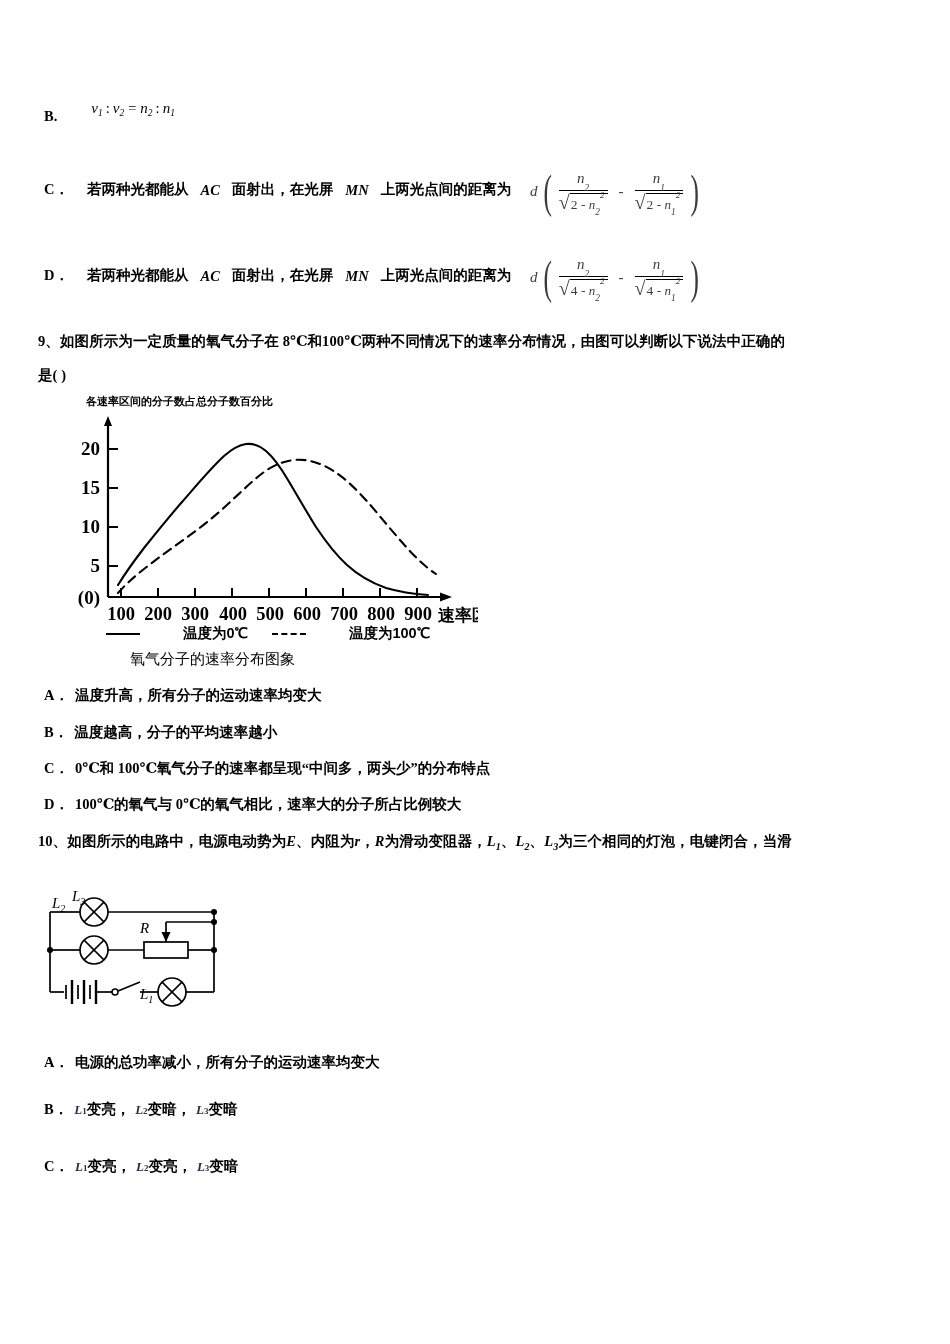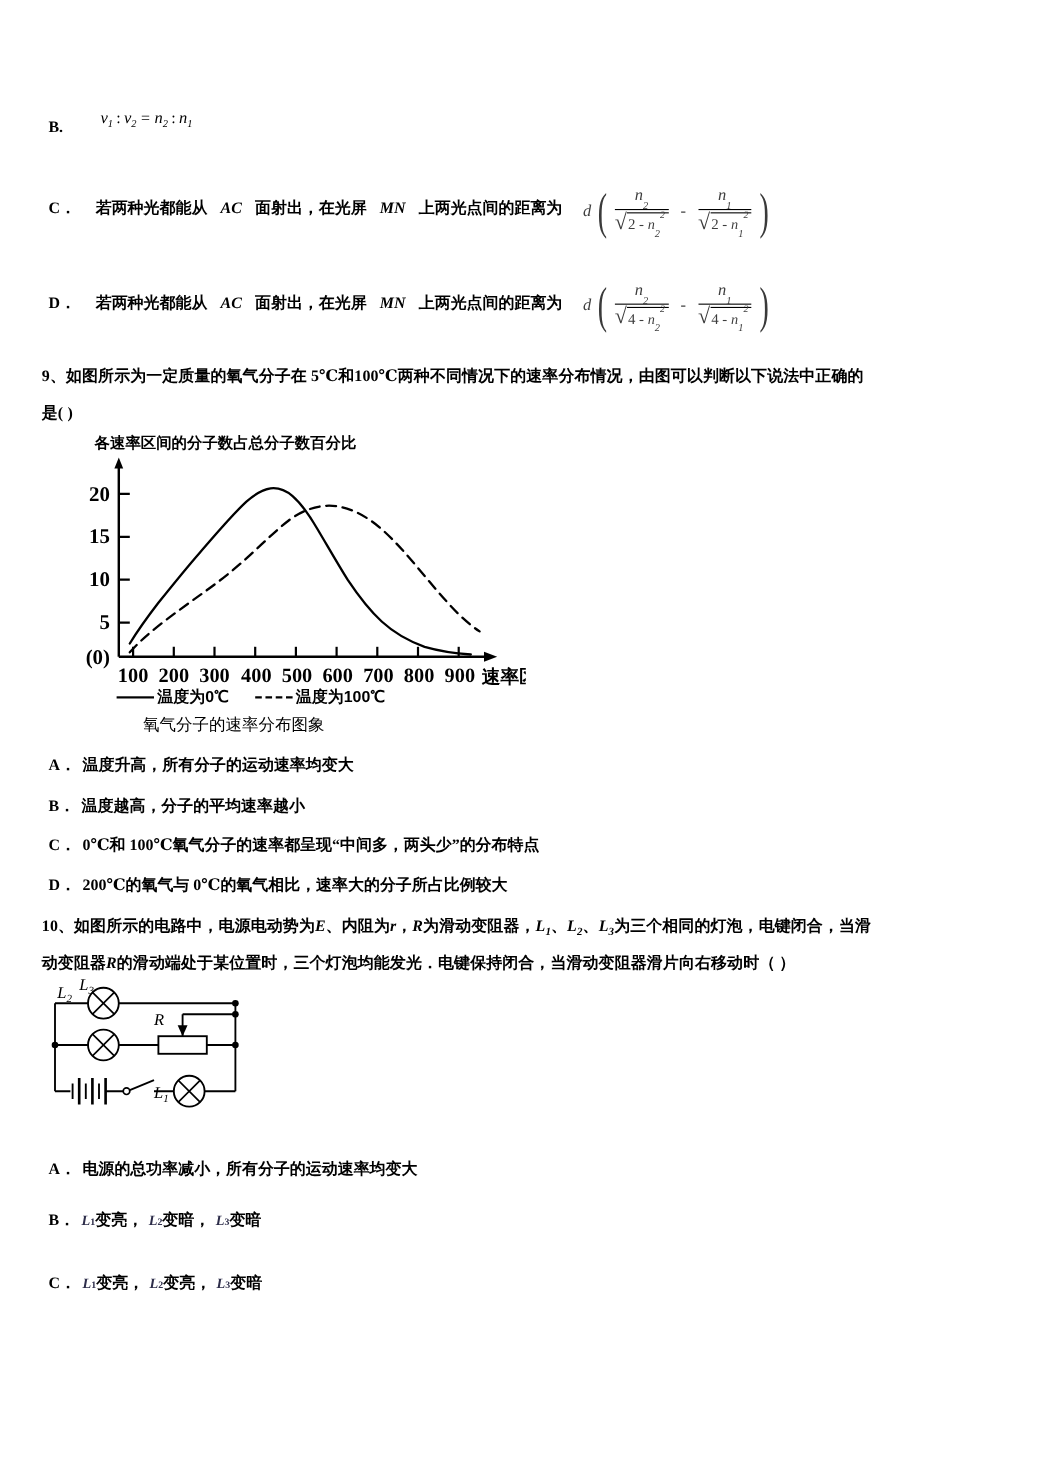--- a/index.html
+++ b/index.html
@@ -55,36 +55,36 @@
   .fracden { padding-top: 2px; display: inline-flex; align-items: flex-start; }
   .radical { display: inline-flex; align-items: stretch; }
   .radsign { font-size: 20px; line-height: 1; position: relative; top: -1px; }
   .radbody { border-top: 1px solid #000; padding: 1px 3px 0 1px; font-size: 13.5px; }
   .minus { padding: 0 7px; font-size: 15px; }
 
   
   .chart-wrap { position: absolute; }
   .chart-title {
     position: absolute;
-    font-size: 14px;
+    font-size: 11px;
     font-weight: bold;
     white-space: nowrap;
     font-family: "Liberation Sans", sans-serif;
   }
   .chart-svg { position: absolute; }
   .legend-row {
     position: absolute;
     display: flex;
     align-items: center;
     font-size: 14.5px;
     font-weight: bold;
     font-family: "Liberation Sans", sans-serif;
     white-space: nowrap;
   }
-  .legend-item { display: flex; align-items: center; }
+  .legend-item { display: flex; align-items: center; gap: 40px; }
   .leg-solid { display: inline-block; width: 34px; height: 0; border-top: 2.4px solid #000; margin-right: 3px; }
   .leg-dash  { display: inline-block; width: 34px; height: 0; border-top: 2.4px dashed #000; margin-right: 3px; }
   .chart-caption {
     position: absolute;
     font-size: 15px;
     font-weight: normal;
     font-family: "Liberation Sans", sans-serif;
     white-space: nowrap;
   }
 
@@ -199,21 +199,21 @@
             <span>4 -</span>
             <span class="mvar" style="font-size:13px;">n</span><span class="msub" style="top:3px;">1</span><span class="msup">2</span>
           </span>
         </span>
       </span>
     </span>
     <span class="paren">)</span>
   </div>
 
   <div class="qline" style="left:38px; top:332px;">
-    <span>9、</span><span>如图所示为一定质量的氧气分子在 5℃和100℃两种不同情况下的速率分布情况，由图可以判断以下说法中正确的</span>
+    <span>9、</span><span>如图所示为一定质量的氧气分子在 8℃和100℃两种不同情况下的速率分布情况，由图可以判断以下说法中正确的</span>
   </div>
   <div class="qline" style="left:38px; top:366px;">
     <span>是( )</span>
   </div>
 
   <div class="chart-wrap" style="left:48px; top:392px; width:430px; height:280px;">
 
     <div class="chart-title" style="left:38px; top:2px;">各速率区间的分子数占总分子数百分比</div>
 
     <svg class="chart-svg" width="430" height="215" viewBox="0 0 430 215" style="left:0px; top:22px;">
@@ -304,28 +304,25 @@
   <div class="opt" style="left:44px; top:723px;">
     <span class="lab">B．</span>
     <span>温度越高，分子的平均速率越小</span>
   </div>
   <div class="opt" style="left:44px; top:759px;">
     <span class="lab">C．</span>
     <span>0℃和 100℃氧气分子的速率都呈现“中间多，两头少”的分布特点</span>
   </div>
   <div class="opt" style="left:44px; top:795px;">
     <span class="lab">D．</span>
-    <span>200℃的氧气与 0℃的氧气相比，速率大的分子所占比例较大</span>
+    <span>100℃的氧气与 0℃的氧气相比，速率大的分子所占比例较大</span>
   </div>
 
   <div class="qline" style="left:38px; top:832px;">
     <span>10、</span><span>如图所示的电路中，电源电动势为</span><span class="ital">E</span><span>、内阻为</span><span class="ital">r</span><span>，</span><span class="ital">R</span><span>为滑动变阻器，</span><span class="ital">L</span><sub style="font-size:10px;" class="ital">1</sub><span>、</span><span class="ital">L</span><sub style="font-size:10px;" class="ital">2</sub><span>、</span><span class="ital">L</span><sub style="font-size:10px;" class="ital">3</sub><span>为三个相同的灯泡，电键闭合，当滑</span>
-  </div>
-  <div class="qline" style="left:38px; top:866px;">
-    <span>动变阻器</span><span class="ital">R</span><span>的滑动端处于某位置时，三个灯泡均能发光．电键保持闭合，当滑动变阻器滑片向右移动时（     ）</span>
   </div>
 
   <svg class="circuit" width="230" height="120" viewBox="0 0 230 120" style="left:36px; top:890px;">
 
     <line x1="14" y1="22" x2="44" y2="22" stroke="#000" stroke-width="1.7"></line>
     <line x1="72" y1="22" x2="178" y2="22" stroke="#000" stroke-width="1.7"></line>
 
     <circle cx="58" cy="22" r="14" fill="none" stroke="#000" stroke-width="1.7"></circle>
     <line x1="48.1" y1="12.1" x2="67.9" y2="31.9" stroke="#000" stroke-width="1.5"></line>
     <line x1="67.9" y1="12.1" x2="48.1" y2="31.9" stroke="#000" stroke-width="1.5"></line>

